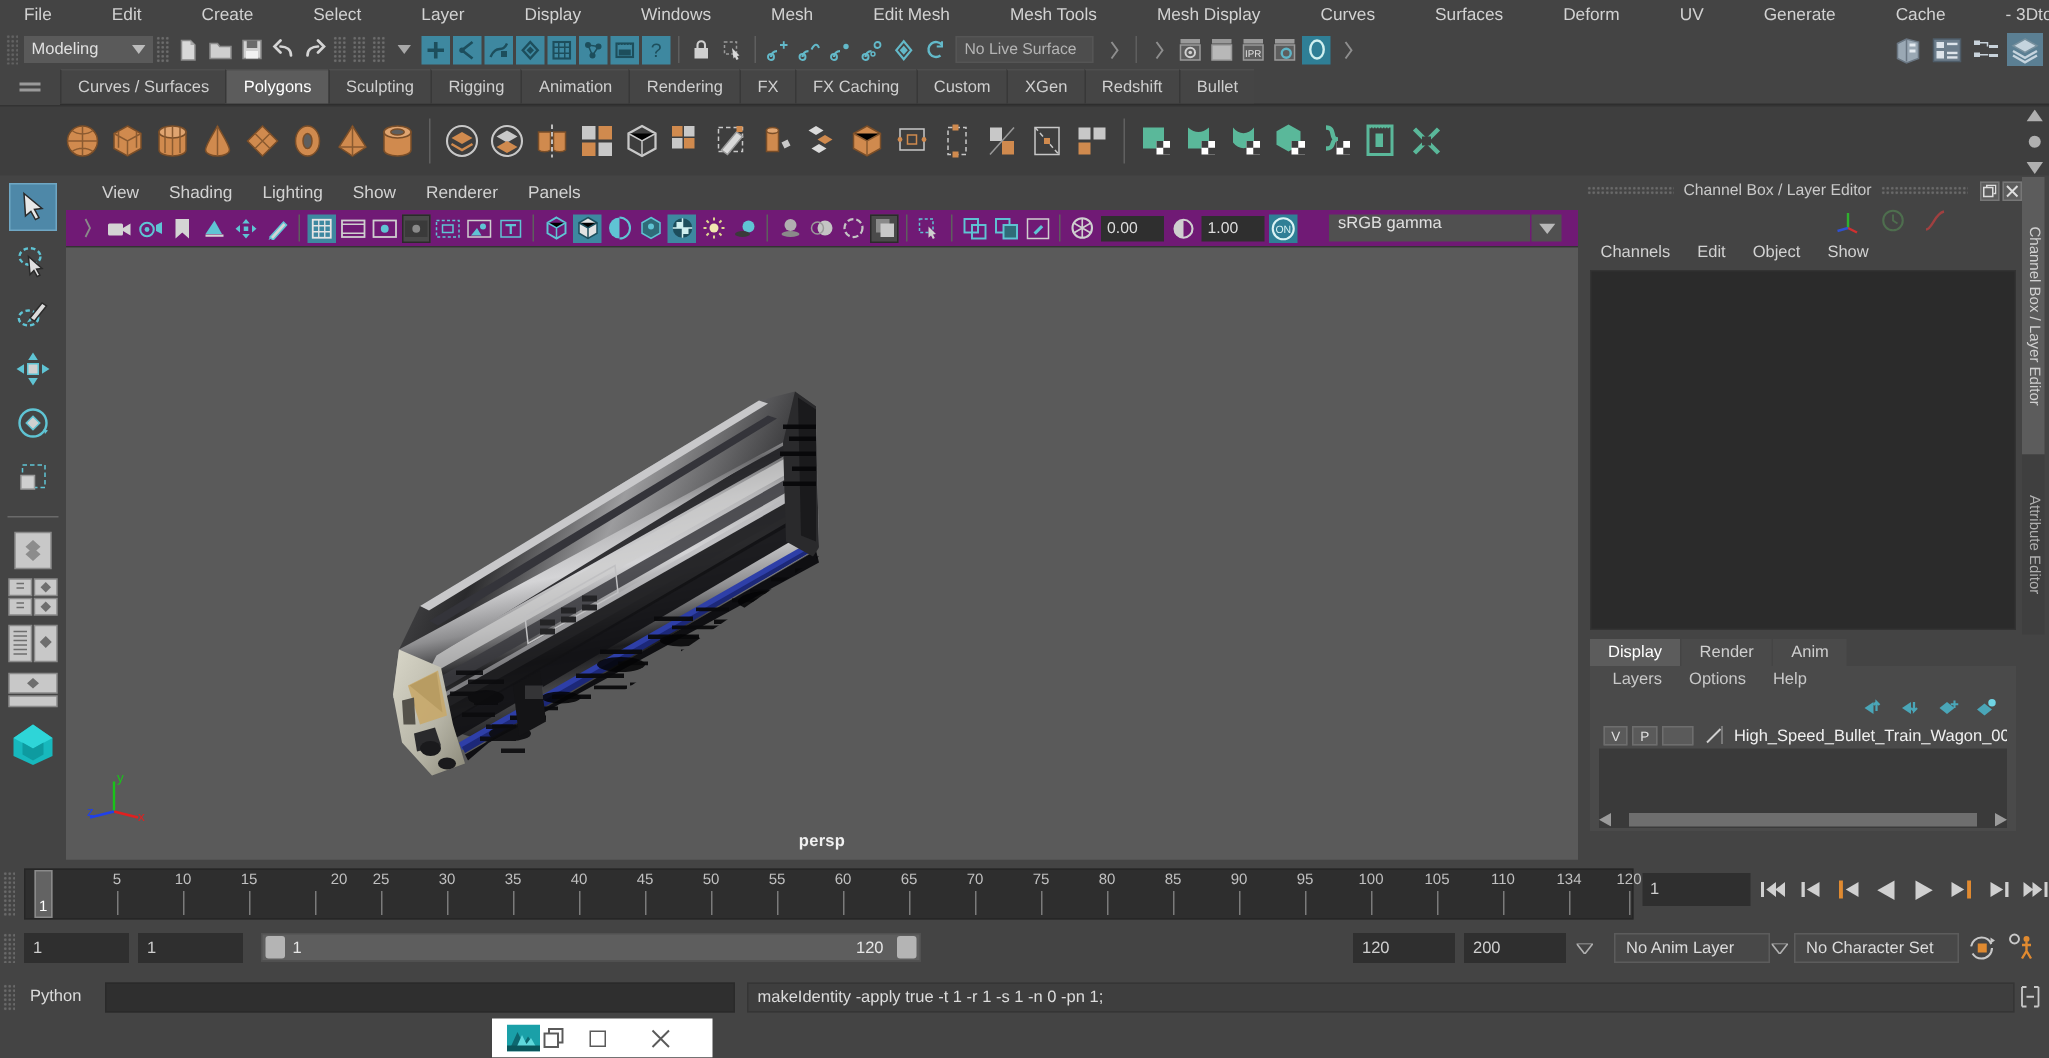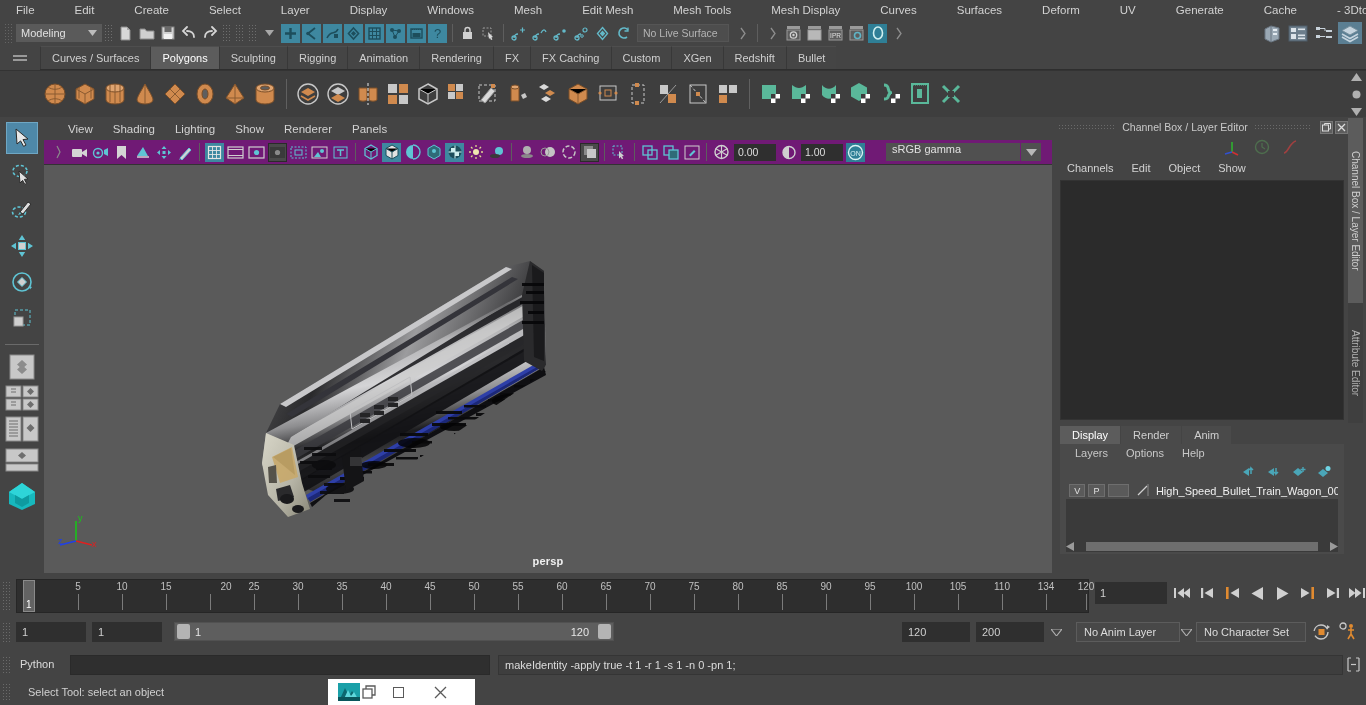--- a/index.html
+++ b/index.html
@@ -1563,24 +1563,20 @@
       <span>makeIdentity -apply true -t 1 -r 1 -s 1 -n 0 -pn 1;</span>
     </div>
     <div class="cmd-btn">
       <svg width="15" height="15" viewBox="0 0 15 15">
           <path d="M2 1v13M13 1v13M2 1h3M2 14h3M10 1h3M10 14h3" stroke="#c8c8c8" stroke-width="1.2" fill="none"></path>
           <path d="M5 7.5h5" stroke="#c8c8c8" stroke-width="1.2"></path>
         </svg>
       </div>
   </div>
 
-  <div class="helpbar">
-    <div class="hgrip"></div>
-    <span class="help-text">Select Tool: select an object</span>
-  </div>
 
   <div class="taskbar">
     <div class="tb-item">
       <span class="tb-thumb">
         <svg width="22" height="18" viewBox="0 0 22 18">
             <rect width="22" height="18" fill="#1aa0a8"></rect>
             <path d="M2 16l5-11 4 8 3-5 6 8z" fill="#0d6870"></path>
             <path d="M6 16l4-9 3 6 3-4 4 7z" fill="#5fd8dc"></path>
             <rect y="14" width="22" height="4" fill="#0a565c"></rect>
           </svg>

